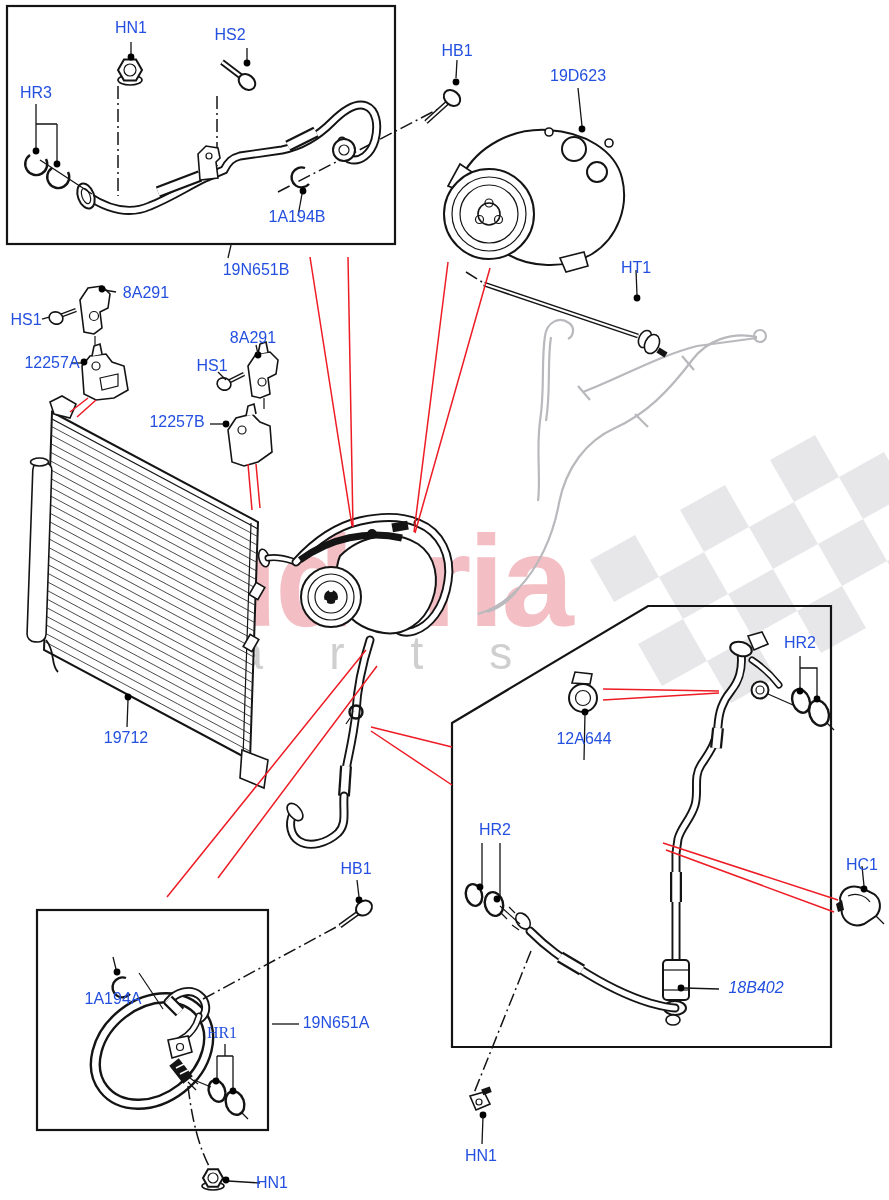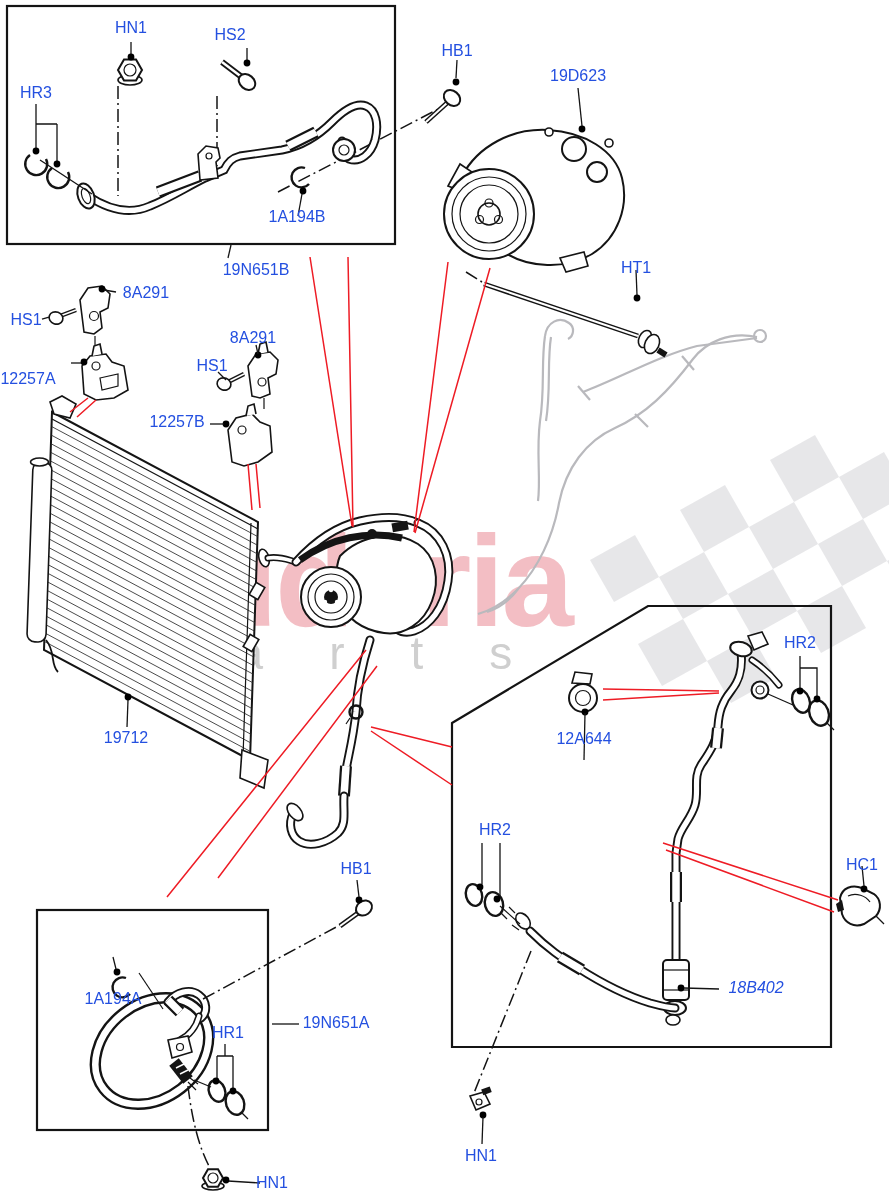--- a/index.html
+++ b/index.html
@@ -391,33 +391,33 @@
   </svg>
 
   <div class="labels">
       <span class="plabel" style="left: 131px; top: 19px;">HN1</span>
       <span class="plabel" style="left: 230px; top: 26px; text-align: right;">HS2</span>
       <span class="plabel" style="left: 36px; top: 84px;">HR3</span>
       <span class="plabel" style="left: 297px; top: 208px;">1A194B</span>
       <span class="plabel" style="left: 228px; top: 261px; margin-left: 28px;">19N651B</span>
       <span class="plabel" style="left: 146px; top: 284px;">8A291</span>
       <span class="plabel" style="left: 26px; top: 311px;">HS1</span>
-      <span class="plabel" style="left: 28px; top: 354px; margin-top: 16px;">12257A</span>
+      <span class="plabel" style="left: 52px; top: 354px;">12257A</span>
       <span class="plabel" style="left: 253px; top: 329px;">8A291</span>
       <span class="plabel" style="left: 212px; top: 357px;">HS1</span>
       <span class="plabel" style="left: 177px; top: 413px;">12257B</span>
       <span class="plabel" style="left: 126px; top: 729px;">19712</span>
       <span class="plabel" style="left: 457px; top: 42px;">HB1</span>
       <span class="plabel" style="left: 578px; top: 67px;">19D623</span>
       <span class="plabel" style="left: 636px; top: 251px; margin-top: 8px;">HT1</span>
       <span class="plabel" style="left: 356px; top: 860px;">HB1</span>
       <span class="plabel" style="left: 800px; top: 634px;">HR2</span>
       <span class="plabel" style="left: 584px; top: 730px;">12A644</span>
       <span class="plabel" style="left: 495px; top: 821px;">HR2</span>
       <span class="plabel" style="left: 862px; top: 844px; margin-top: 12px;">HC1</span>
       <span class="plabel" style="left: 756px; top: 979px; font-style: italic;">18B402</span>
       <span class="plabel" style="left: 481px; top: 1147px;">HN1</span>
       <span class="plabel" style="left: 113px; top: 990px;">1A194A</span>
-      <span class="plabel" style="left: 228px; top: 1024px;">HR1</span>
+      <span class="plabel" style="left: 222px; top: 1024px; font-family: Liberation Serif, serif;">HR1</span>
       <span class="plabel" style="left: 336px; top: 1014px;">19N651A</span>
       <span class="plabel" style="left: 272px; top: 1174px;">HN1</span>
     </div>
 </div>
 
 </body></html>

